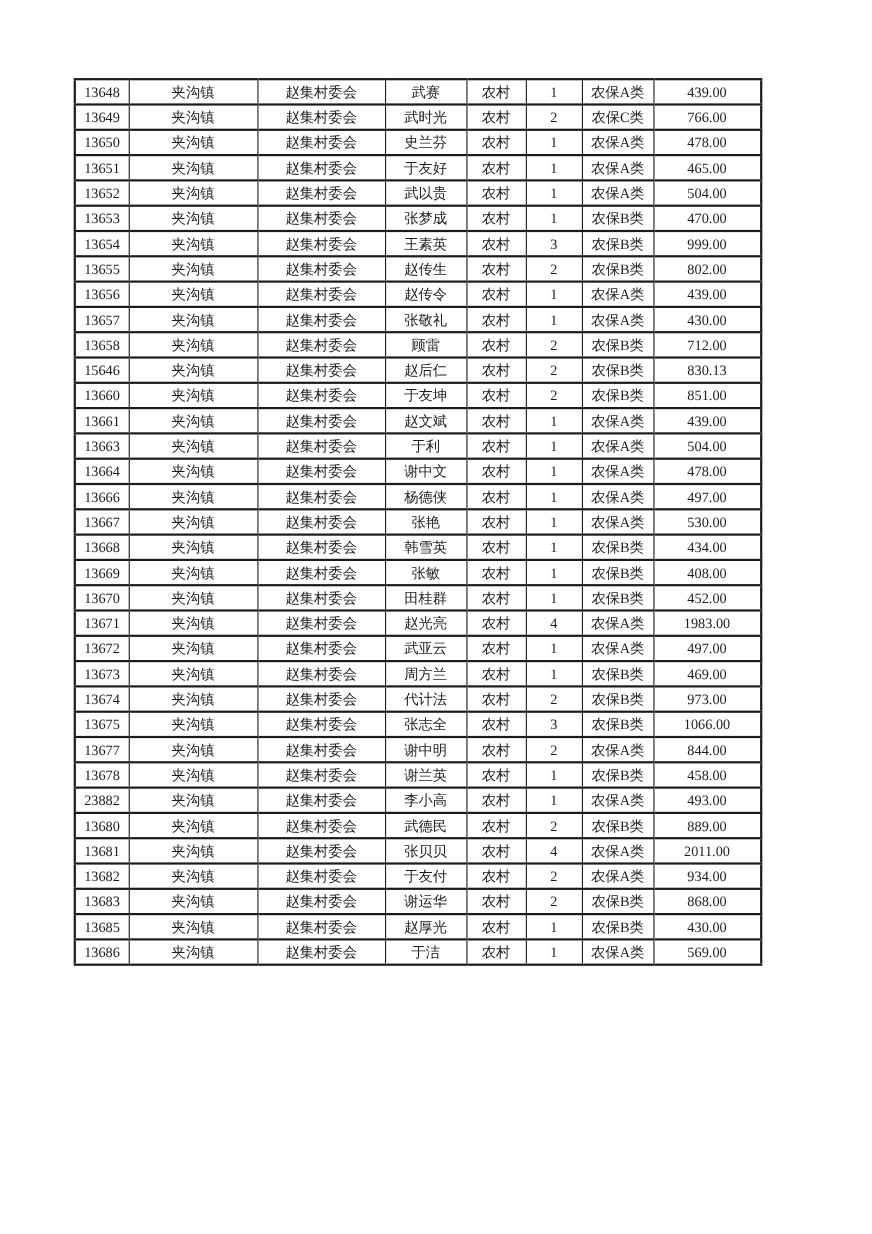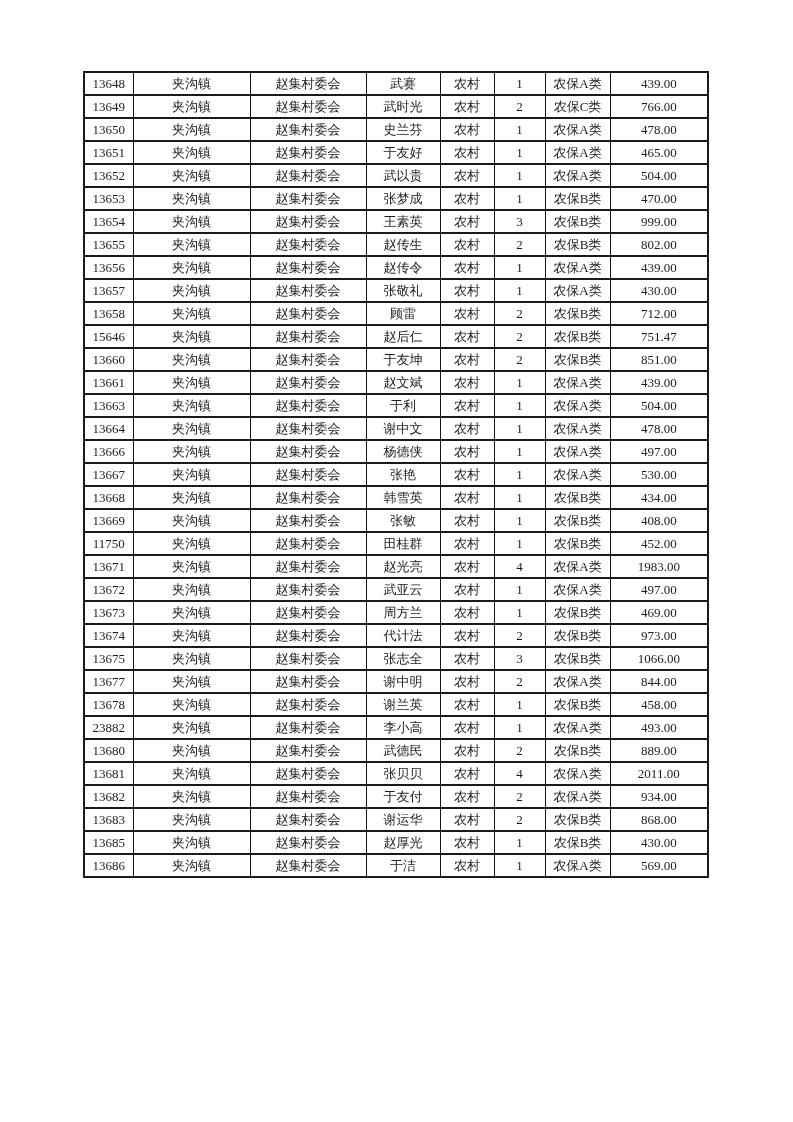--- a/index.html
+++ b/index.html
@@ -9,21 +9,21 @@
   body {
     width: 793px;
     height: 1122px;
     background: #ffffff;
     position: relative;
     font-family: "Liberation Serif", "DejaVu Serif", serif;
     overflow: hidden;
   }
   .page {
     position: absolute;
-    left: 16px;
+    left: 0;
     top: 0;
     width: 714px;
     height: 1122px;
     background: #ffffff;
   }
   table.data-table {
     position: absolute;
     left: 67px;
     top: 71px;
     border-collapse: collapse;
@@ -193,21 +193,21 @@
   </tr>
 
   <tr>
     <td>15646</td>
     <td>夹沟镇</td>
     <td>赵集村委会</td>
     <td>赵后仁</td>
     <td>农村</td>
     <td>2</td>
     <td>农保B类</td>
-    <td>751.47</td>
+    <td>830.13</td>
   </tr>
 
   <tr>
     <td>13660</td>
     <td>夹沟镇</td>
     <td>赵集村委会</td>
     <td>于友坤</td>
     <td>农村</td>
     <td>2</td>
     <td>农保B类</td>
@@ -287,21 +287,21 @@
     <td>夹沟镇</td>
     <td>赵集村委会</td>
     <td>张敏</td>
     <td>农村</td>
     <td>1</td>
     <td>农保B类</td>
     <td>408.00</td>
   </tr>
 
   <tr>
-    <td>11750</td>
+    <td>13670</td>
     <td>夹沟镇</td>
     <td>赵集村委会</td>
     <td>田桂群</td>
     <td>农村</td>
     <td>1</td>
     <td>农保B类</td>
     <td>452.00</td>
   </tr>
 
   <tr>

